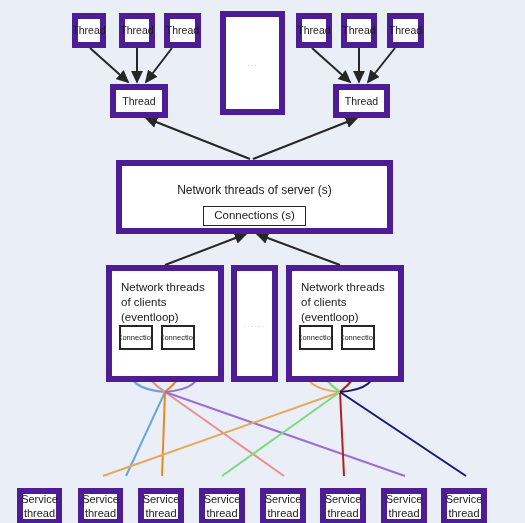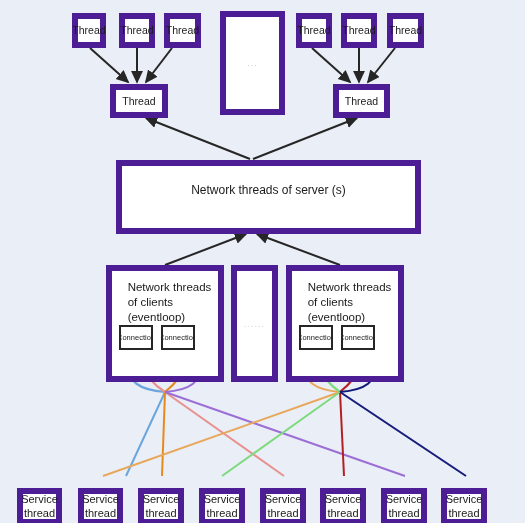--- a/index.html
+++ b/index.html
@@ -60,21 +60,21 @@
   }
   .server-conn {
     border: 1px solid #262626;
     background: #ffffff;
     font-size: 11.5px;
     padding: 2px 10px 3px 10px;
     line-height: 1.1;
   }
   .node-client {
     flex-direction: column;
-    align-items: center;
+    align-items: flex-start;
     justify-content: flex-start;
     padding: 9px 0 0 9px;
     font-size: 11.5px;
     line-height: 1.32;
   }
   .client-title {
     display: block;
     white-space: pre-line;
     text-align: left;
   }
@@ -216,22 +216,23 @@
     <span>Thread</span>
   </div>
 
   <div class="node node-thread" style="left:110px; top:84px; width:58px; height:34px;">
     <span>Thread</span>
   </div>
   <div class="node node-thread" style="left:333px; top:84px; width:57px; height:34px;">
     <span>Thread</span>
   </div>
 
-  <div class="node node-server" style="left:116px; top:160px; width:305px; height:74px;">
+  <div class="node node-server" style="left:116px; top:160px; width:277px; height:74px;">
     <span class="server-title">Network threads of server (s)</span>
+    <span class="server-conn">Connections (s)</span>
   </div>
 
   <div class="node node-client" style="left:106px; top:265px; width:118px; height:117px;">
     <span class="client-title">Network threads
 of clients
 (eventloop)</span>
     <div class="client-conn-row">
       <span class="conn-box">Connection</span>
       <span class="conn-box">Connection</span>
     </div>

